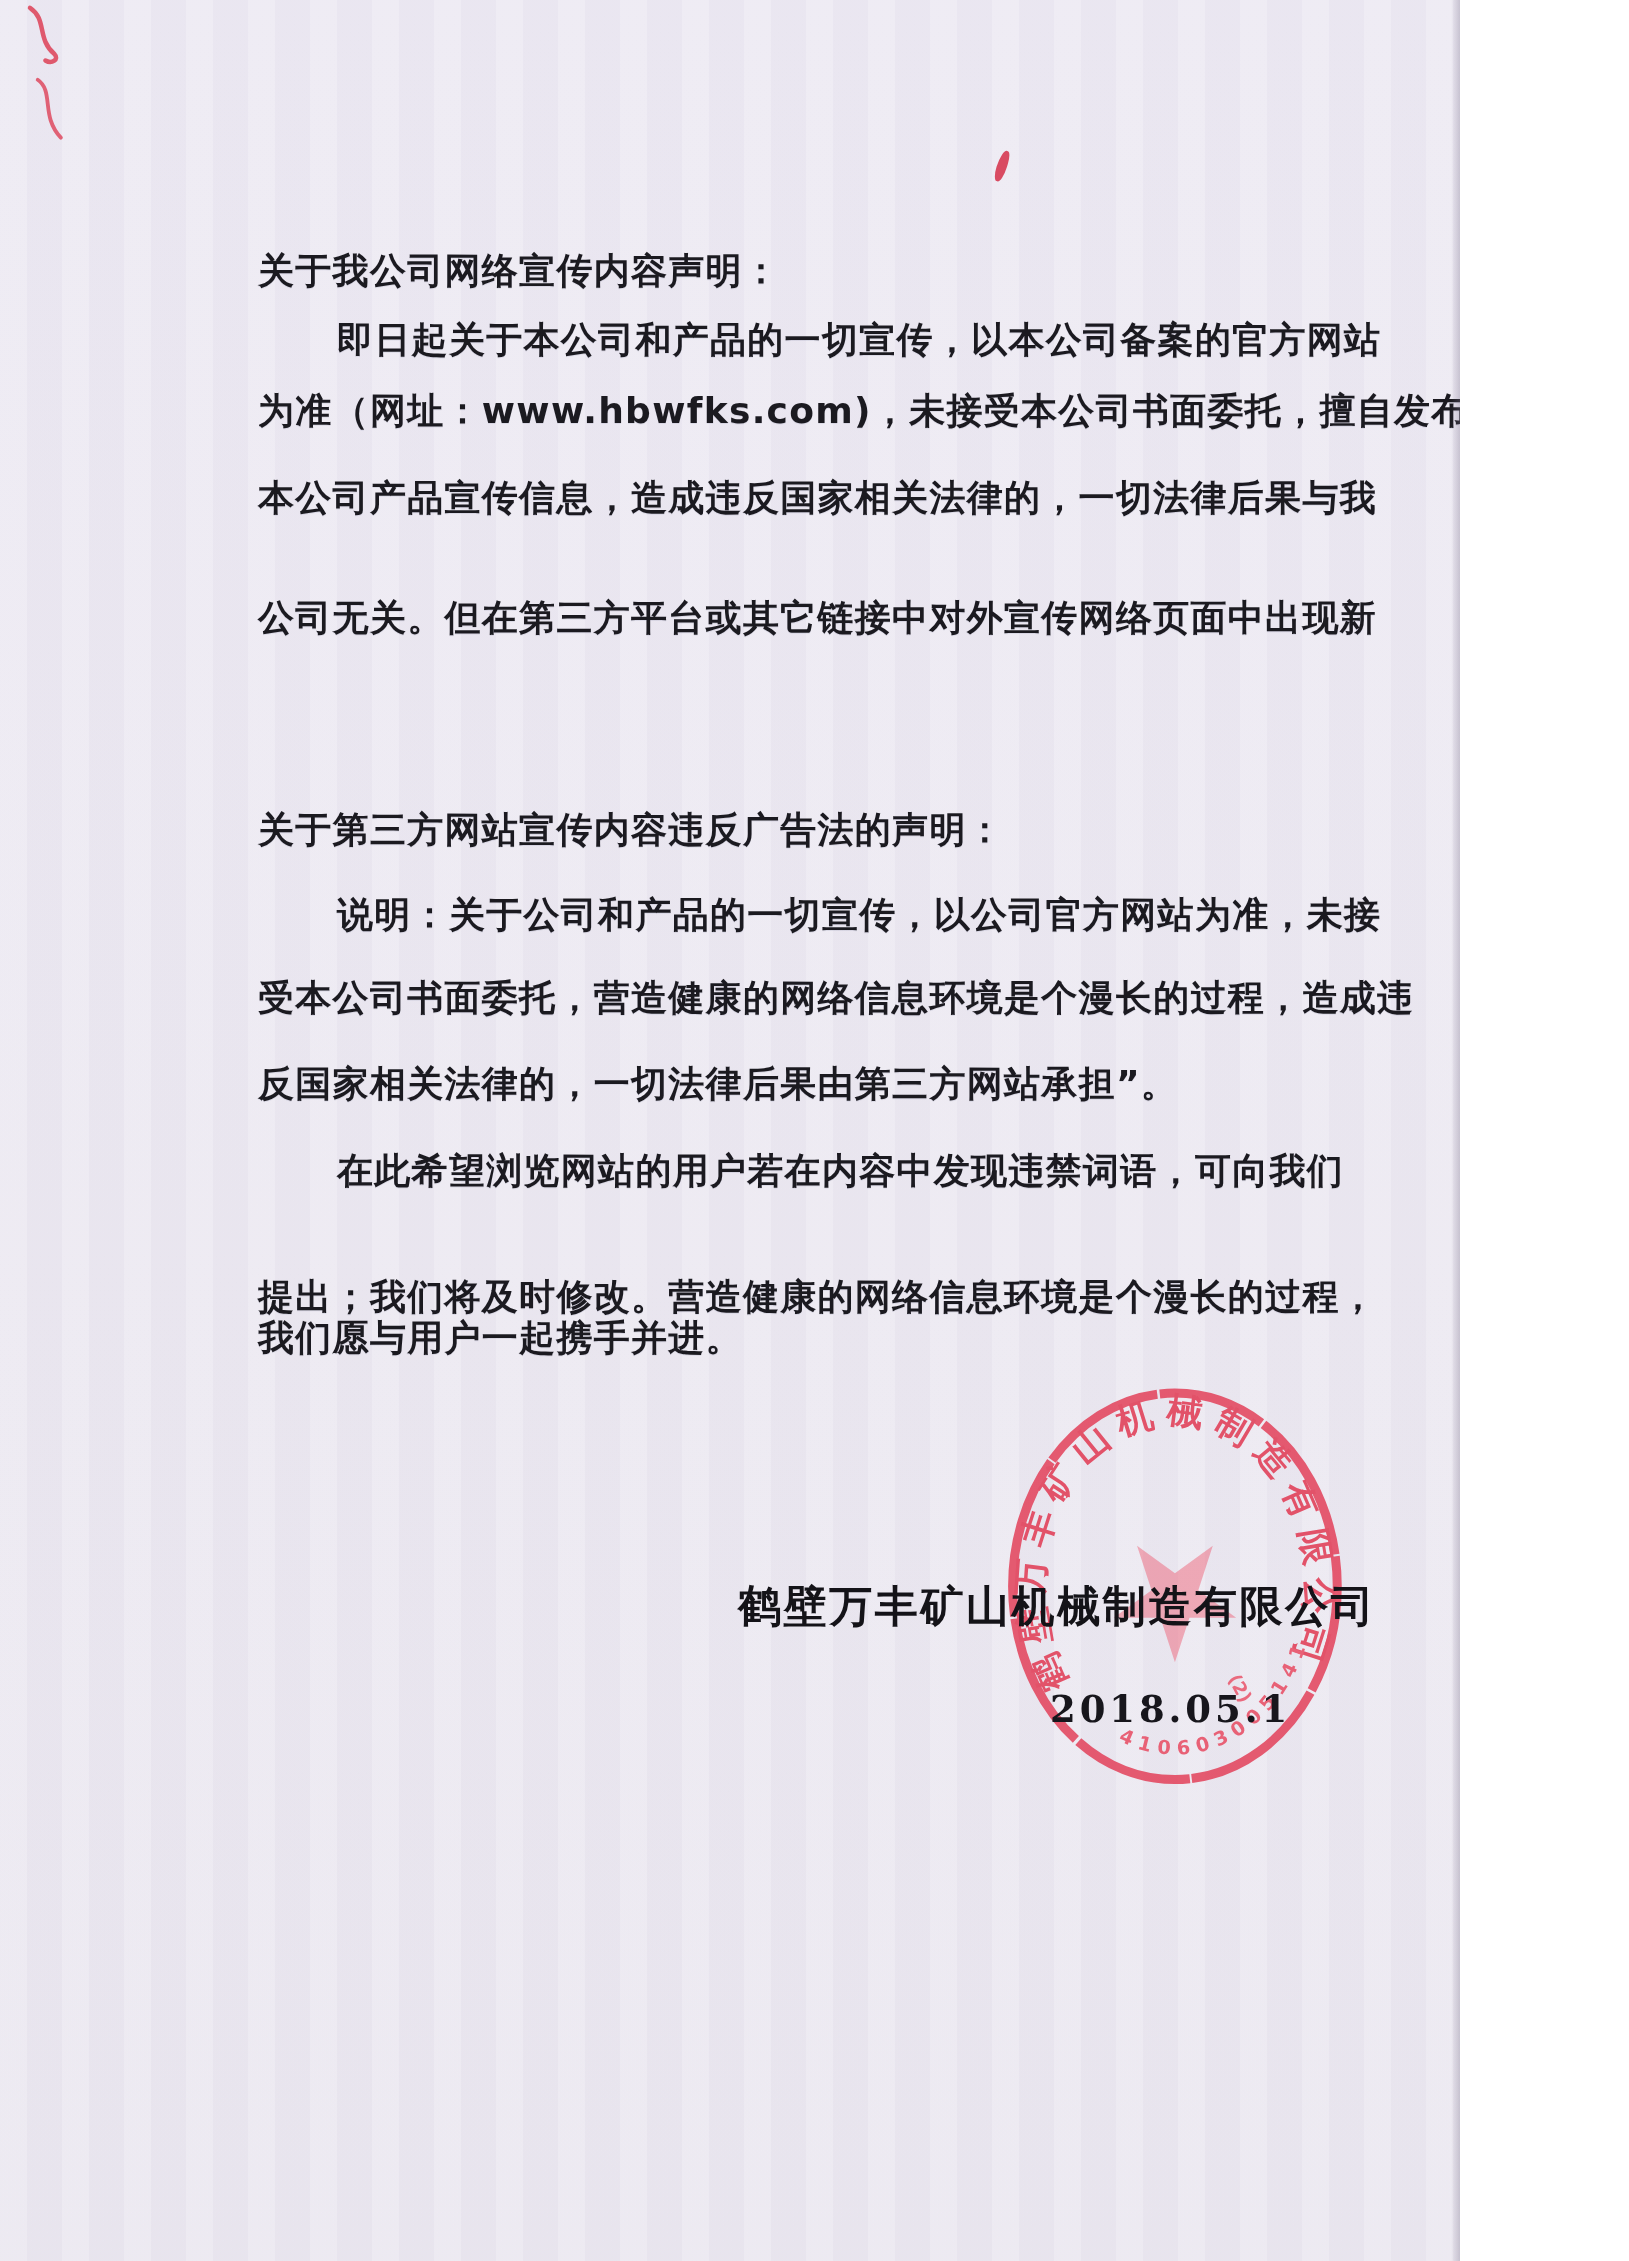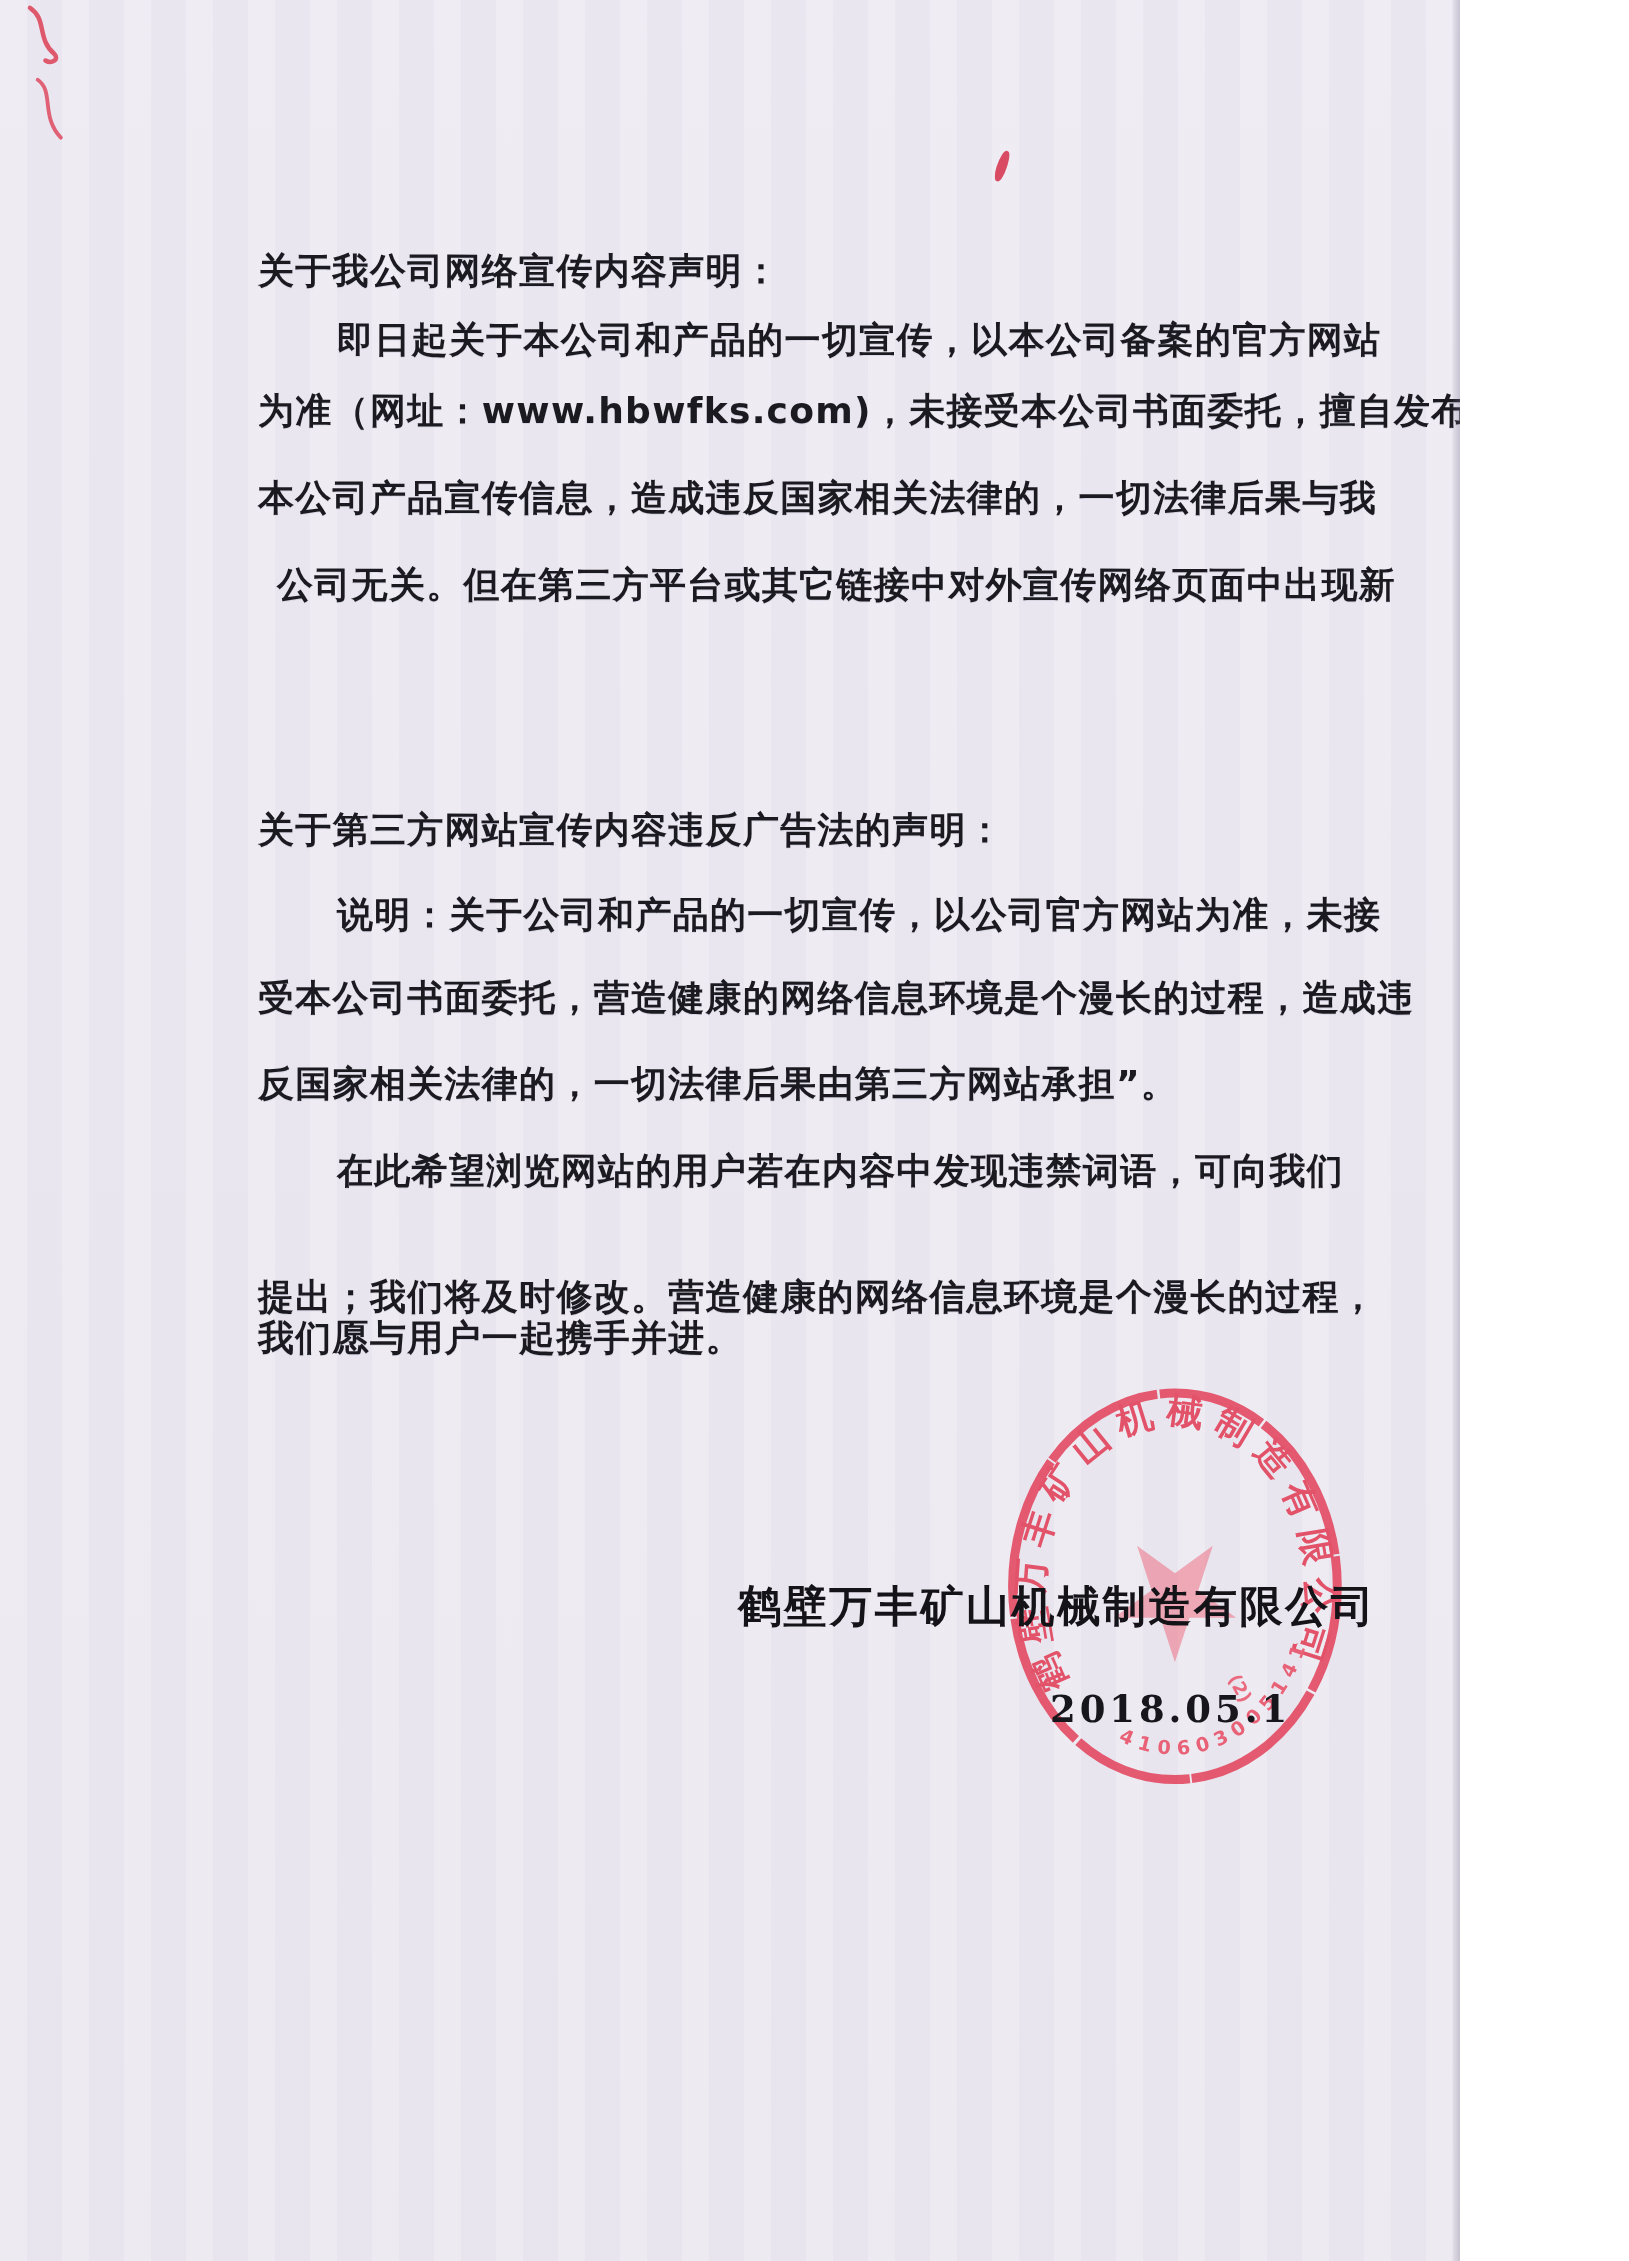--- a/index.html
+++ b/index.html
@@ -64,21 +64,21 @@
     <path d="M28 10 C 55 28, 38 58, 66 82 C 74 90, 62 98, 52 92" fill="none" stroke="#dd4056" stroke-width="7" stroke-linecap="round" opacity="0.85"></path>
     <path d="M40 122 C 66 140, 44 178, 76 212" fill="none" stroke="#dd4056" stroke-width="6" stroke-linecap="round" opacity="0.8"></path>
   </svg>
 
   <div class="ink-speck"></div>
 
   <div class="line" style="top:250px;">关于我公司网络宣传内容声明：</div>
   <div class="line indent" style="top:319px;">即日起关于本公司和产品的一切宣传，以本公司备案的官方网站</div>
   <div class="line" style="top:390px;">为准（网址：www.hbwfks.com)，未接受本公司书面委托，擅自发布</div>
   <div class="line" style="top:477px;">本公司产品宣传信息，造成违反国家相关法律的，一切法律后果与我</div>
-  <div class="line" style="top:564px;margin-left:19px;">公司无关。但在第三方平台或其它链接中对外宣传网络页面中出现新</div>
+  <div class="line" style="top:597px;">公司无关。但在第三方平台或其它链接中对外宣传网络页面中出现新</div>
 
   <div class="line" style="top:809px;">关于第三方网站宣传内容违反广告法的声明：</div>
   <div class="line indent" style="top:894px;">说明：关于公司和产品的一切宣传，以公司官方网站为准，未接</div>
   <div class="line" style="top:977px;">受本公司书面委托，营造健康的网络信息环境是个漫长的过程，造成违</div>
   <div class="line" style="top:1063px;">反国家相关法律的，一切法律后果由第三方网站承担”。</div>
   <div class="line indent" style="top:1150px;">在此希望浏览网站的用户若在内容中发现违禁词语，可向我们</div>
   <div class="line" style="top:1276px;">提出；我们将及时修改。营造健康的网络信息环境是个漫长的过程，</div>
   <div class="line" style="top:1317px;">我们愿与用户一起携手并进。</div>
 
   <svg class="seal-wrap" viewBox="0 0 548 640">

